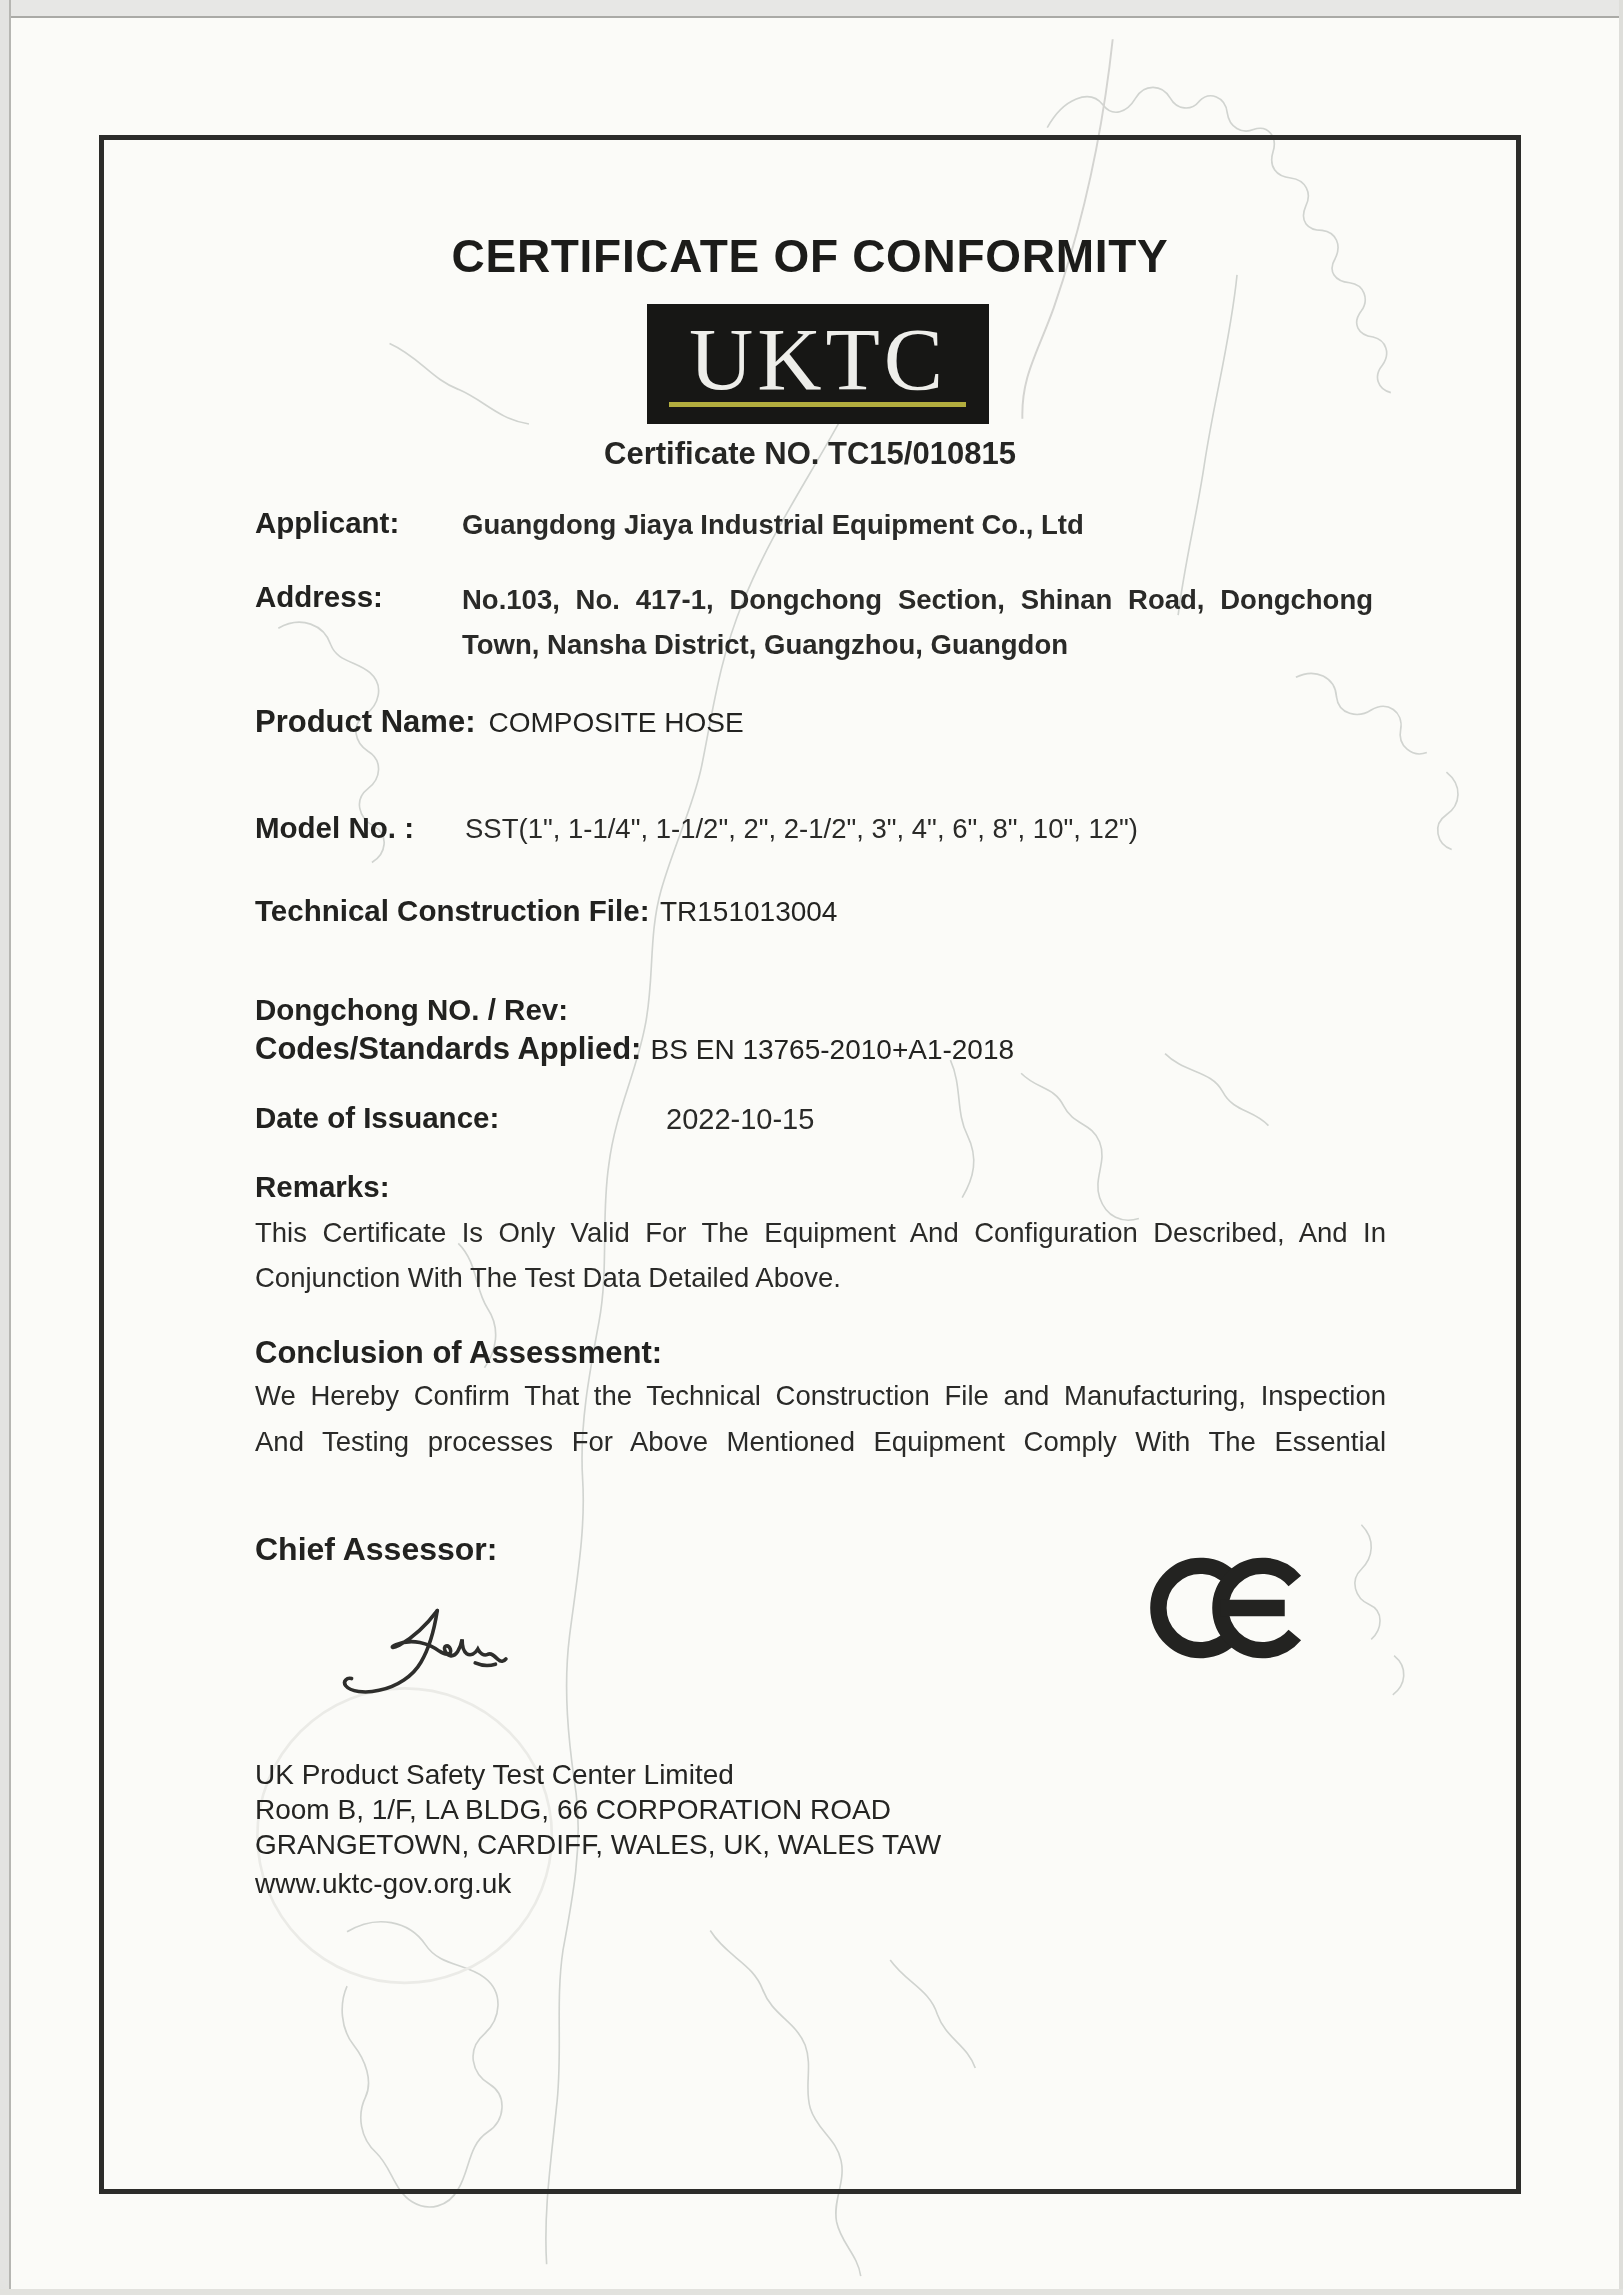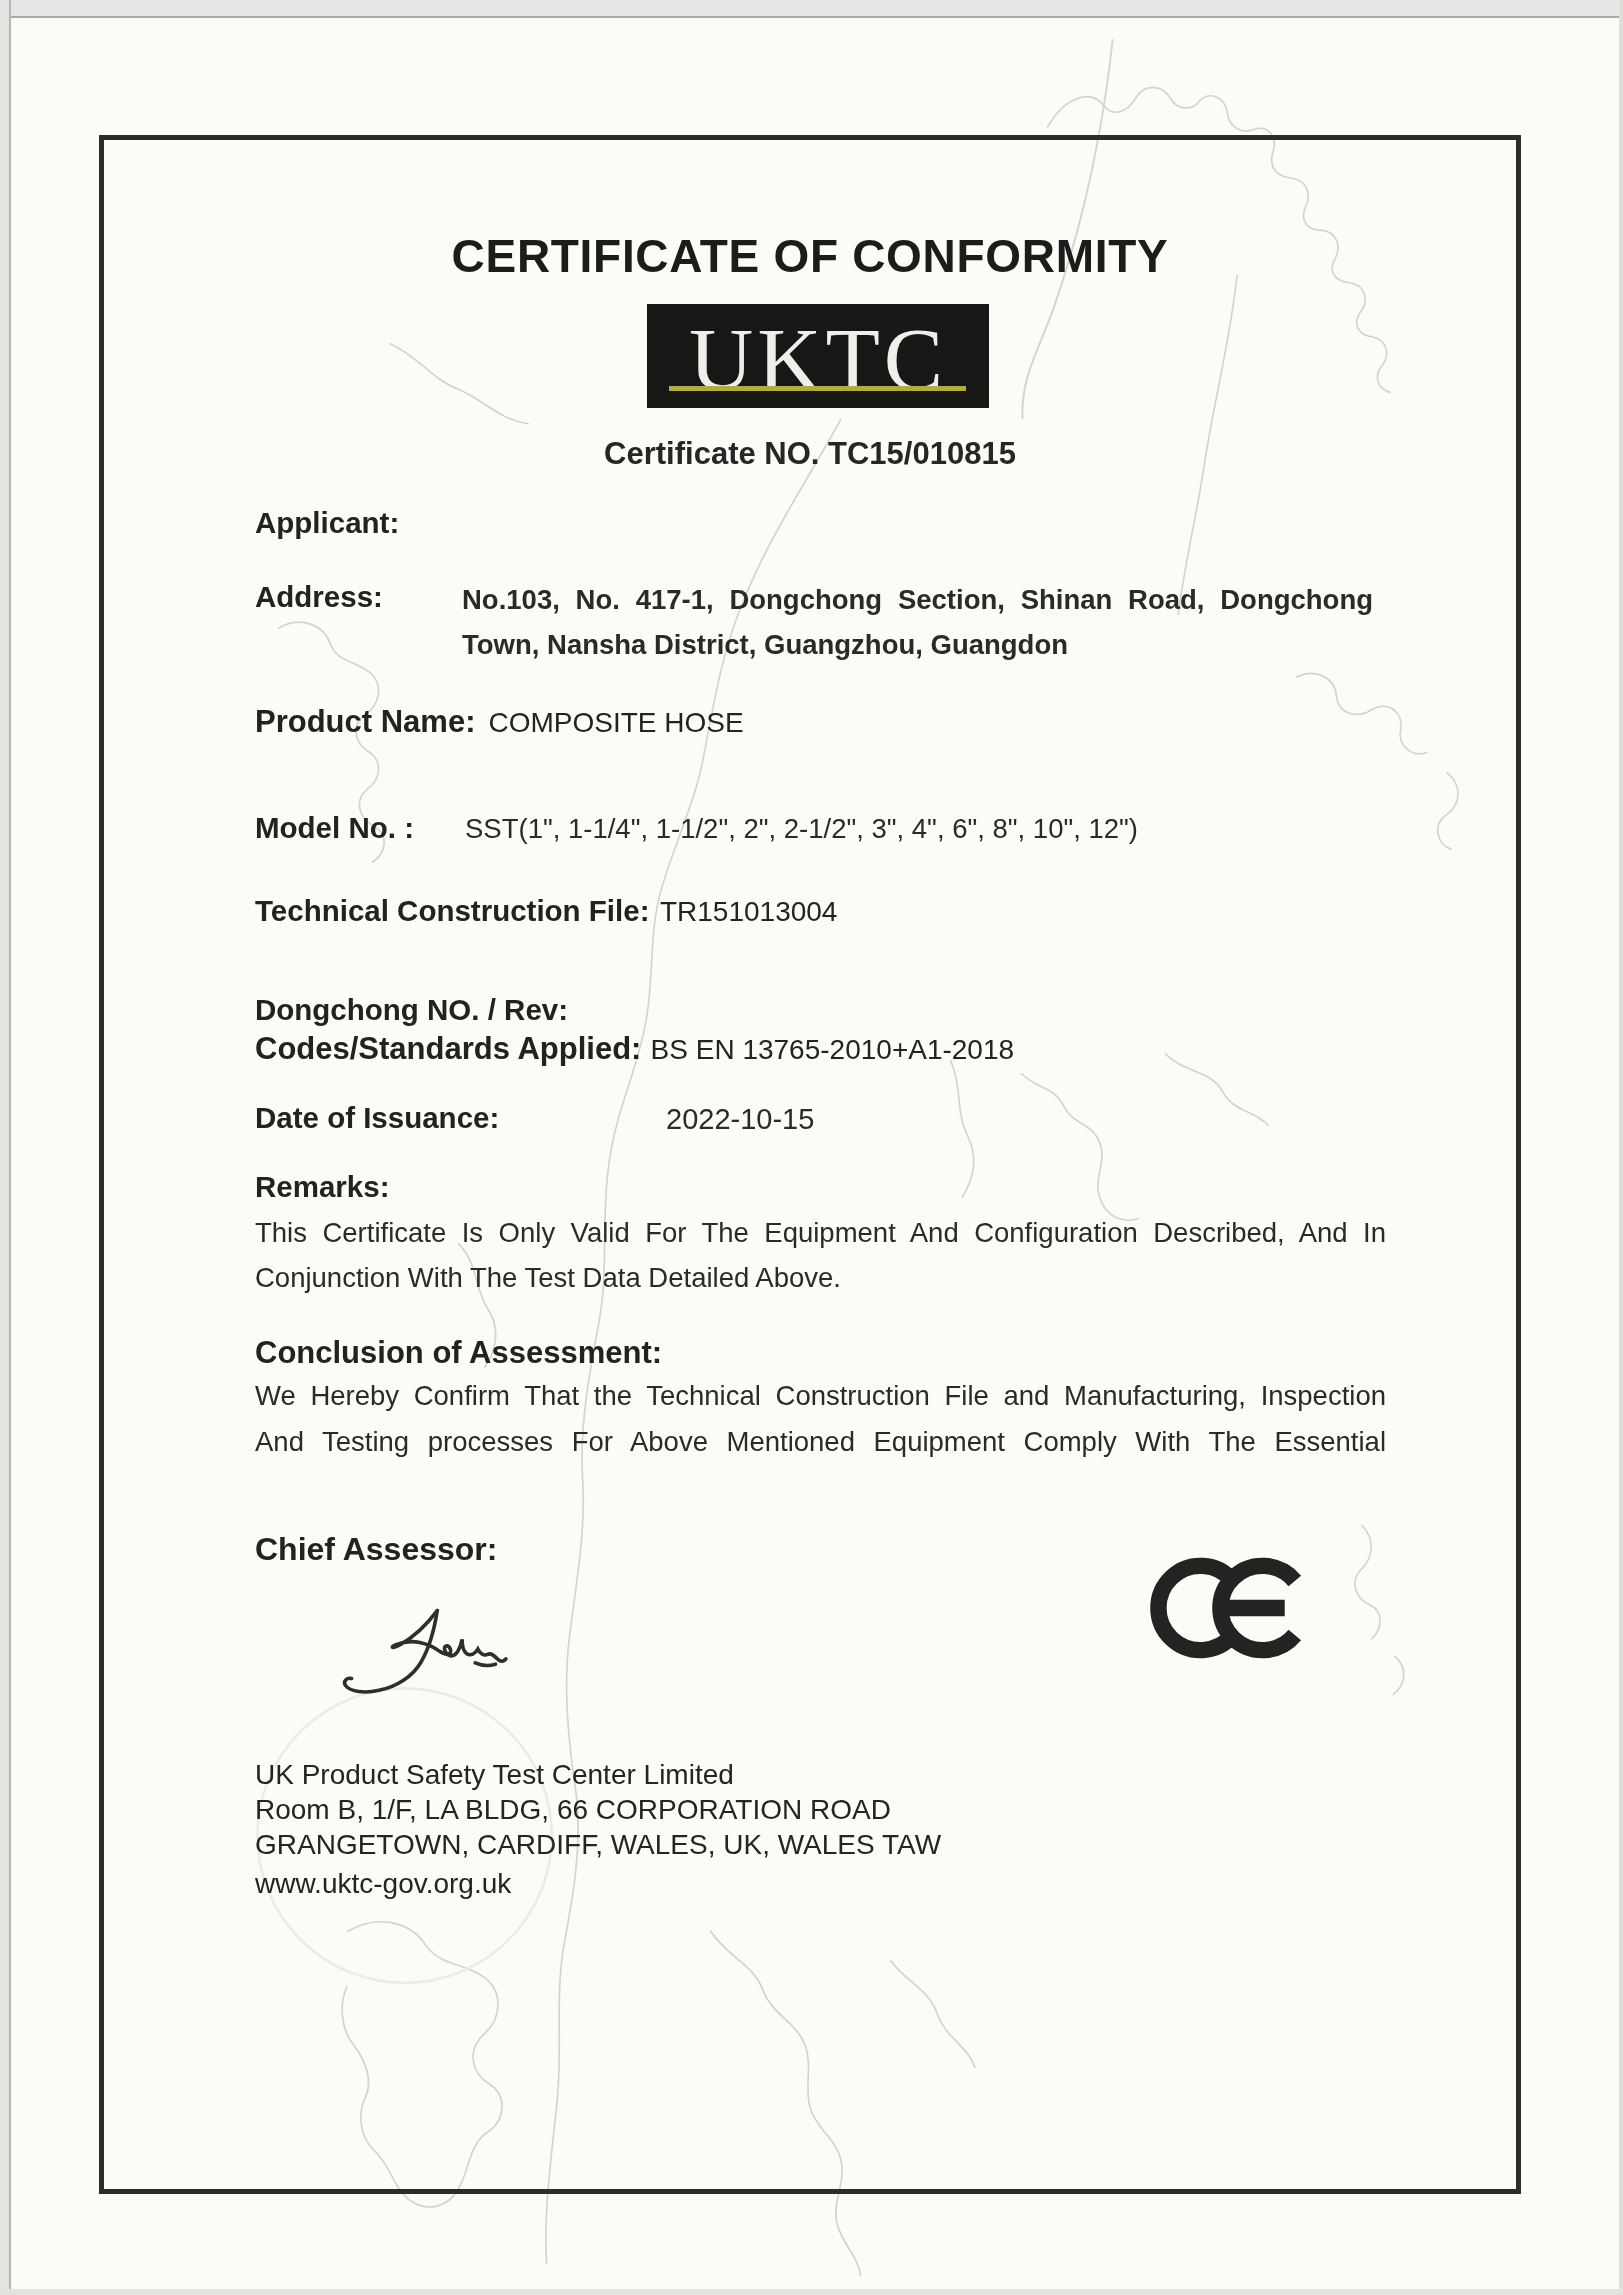--- a/index.html
+++ b/index.html
@@ -13,21 +13,21 @@
   .edge-right{right:0;top:0;width:5.2px;height:100%;background:#dededa;z-index:4;}
   .edge-bottom{left:0;bottom:0;width:100%;height:6.5px;background:#e2e2de;z-index:4;}
   
   .wm{left:0;top:0;z-index:1;}
   
   .frame{left:99px;top:135px;width:1422px;height:2059px;border:5.9px solid #2c2c2a;box-sizing:border-box;z-index:2;}
   
   .txt{z-index:3;white-space:nowrap;line-height:1.25;}
   .title{left:99px;top:228px;width:1422px;text-align:center;font-size:46px;font-weight:bold;
          letter-spacing:0.7px;color:#1c1c1a;}
-  .logo{left:647px;top:304px;width:342px;height:104px;background:var(--logo-bg,#171715);z-index:3;}
+  .logo{left:647px;top:304px;width:342px;height:120px;background:var(--logo-bg,#171715);z-index:3;}
   .logo-text{position:absolute;left:0;top:3.9px;width:100%;text-align:center;
              font-family:"Liberation Serif","DejaVu Serif",serif;font-size:89px;font-weight:500;
              color:#eeeeea;letter-spacing:3.9px;}
   .logo-underline{position:absolute;left:21.6px;right:23px;bottom:17px;height:4.6px;background:var(--logo-line,#b2ad3e);}
   .certno{left:99px;top:435px;width:1422px;text-align:center;font-size:31px;font-weight:bold;color:#262624;}
   .lbl{font-weight:bold;font-size:29.5px;color:#222220;}
   .val{font-size:27.5px;color:#2a2a28;}
   .vbold{font-weight:bold;}
   .inline-val{font-size:28px;font-weight:normal;margin-left:13px;}
   .block{z-index:3;position:absolute;}
@@ -78,20 +78,21 @@
   <div class="abs txt title">CERTIFICATE OF CONFORMITY</div>
 
   <div class="abs logo">
     <span class="logo-text">UKTC</span>
     <div class="logo-underline"></div>
   </div>
 
   <div class="abs txt certno">Certificate NO. TC15/010815</div>
 
   <div class="abs txt lbl" style="left:255px;top:505px;">Applicant:</div>
+  <div class="abs txt val vbold" style="left:462px;top:508px;">Guangdong Jiaya Industrial Equipment Co., Ltd</div>
 
   <div class="abs txt lbl" style="left:255px;top:579px;">Address:</div>
   <div class="block addr" style="left:462px;top:577px;">
     <div class="jline">No.103, No. 417-1, Dongchong Section, Shinan Road, Dongchong</div>
     <div class="nline">Town, Nansha District, Guangzhou, Guangdon</div>
   </div>
 
   <div class="abs txt" style="left:255px;top:703px;">
     <span class="lbl" style="font-size:31px;">Product Name:</span><span class="inline-val">COMPOSITE HOSE</span>
   </div>

